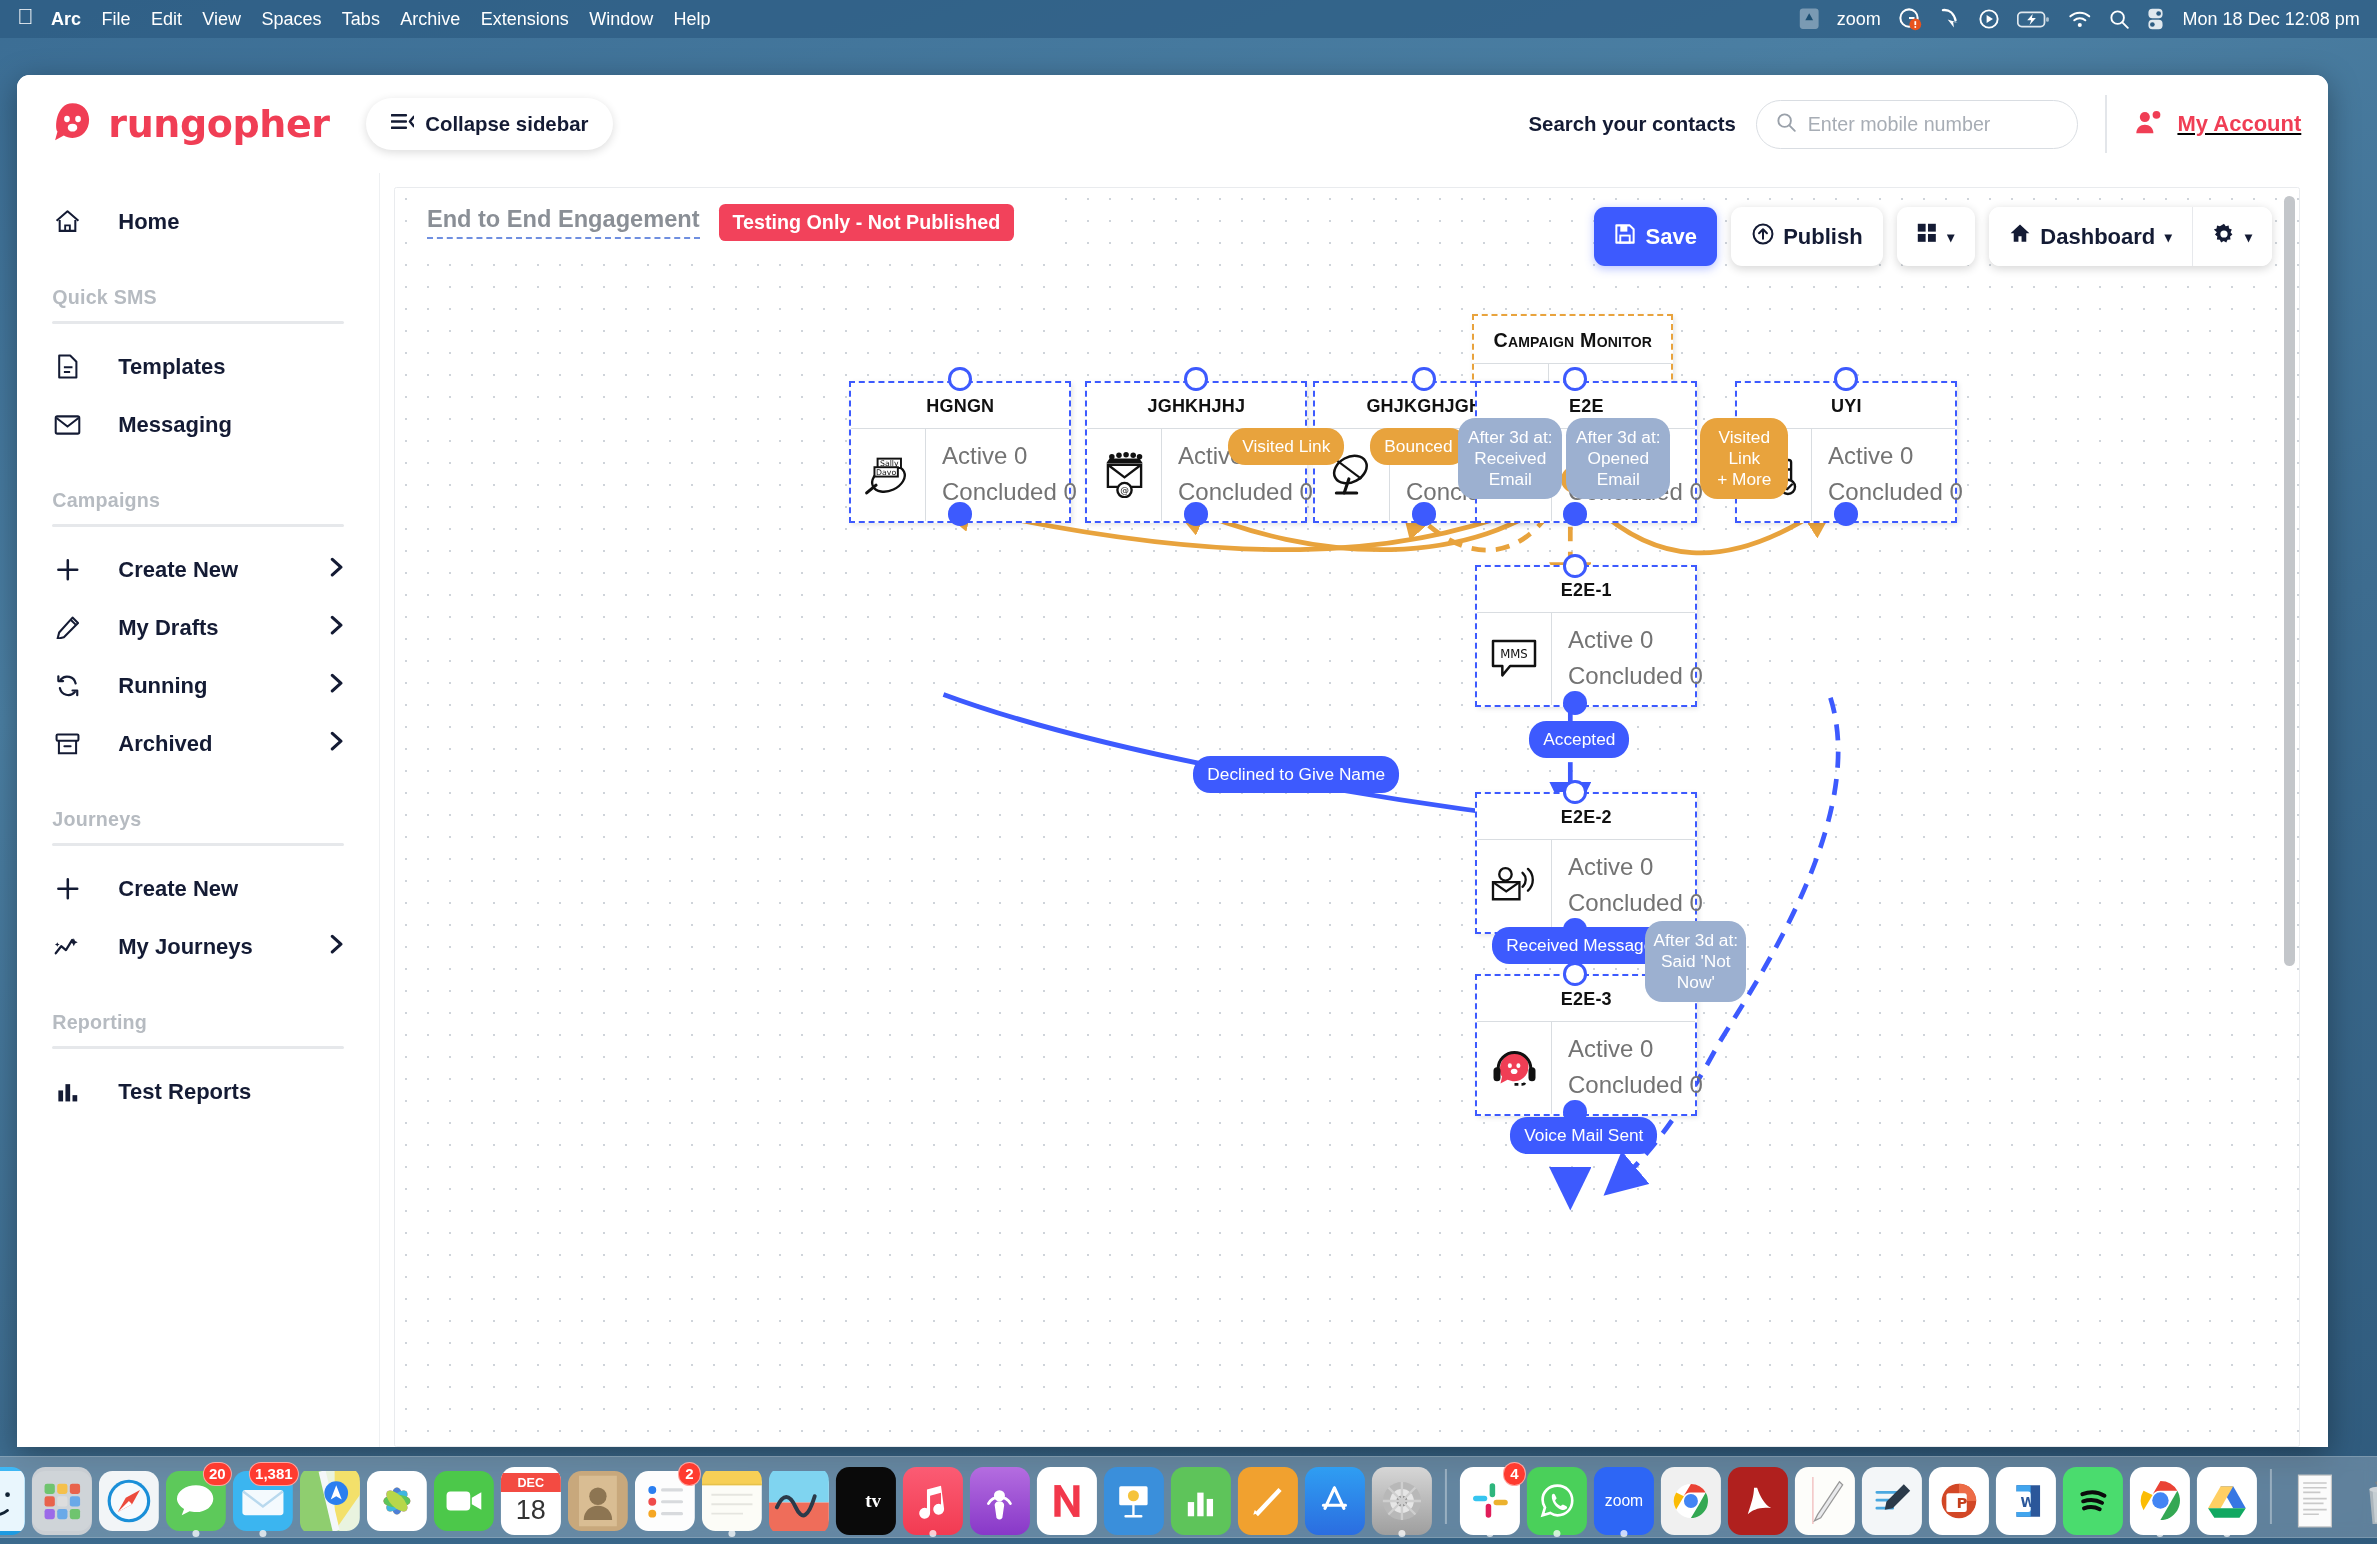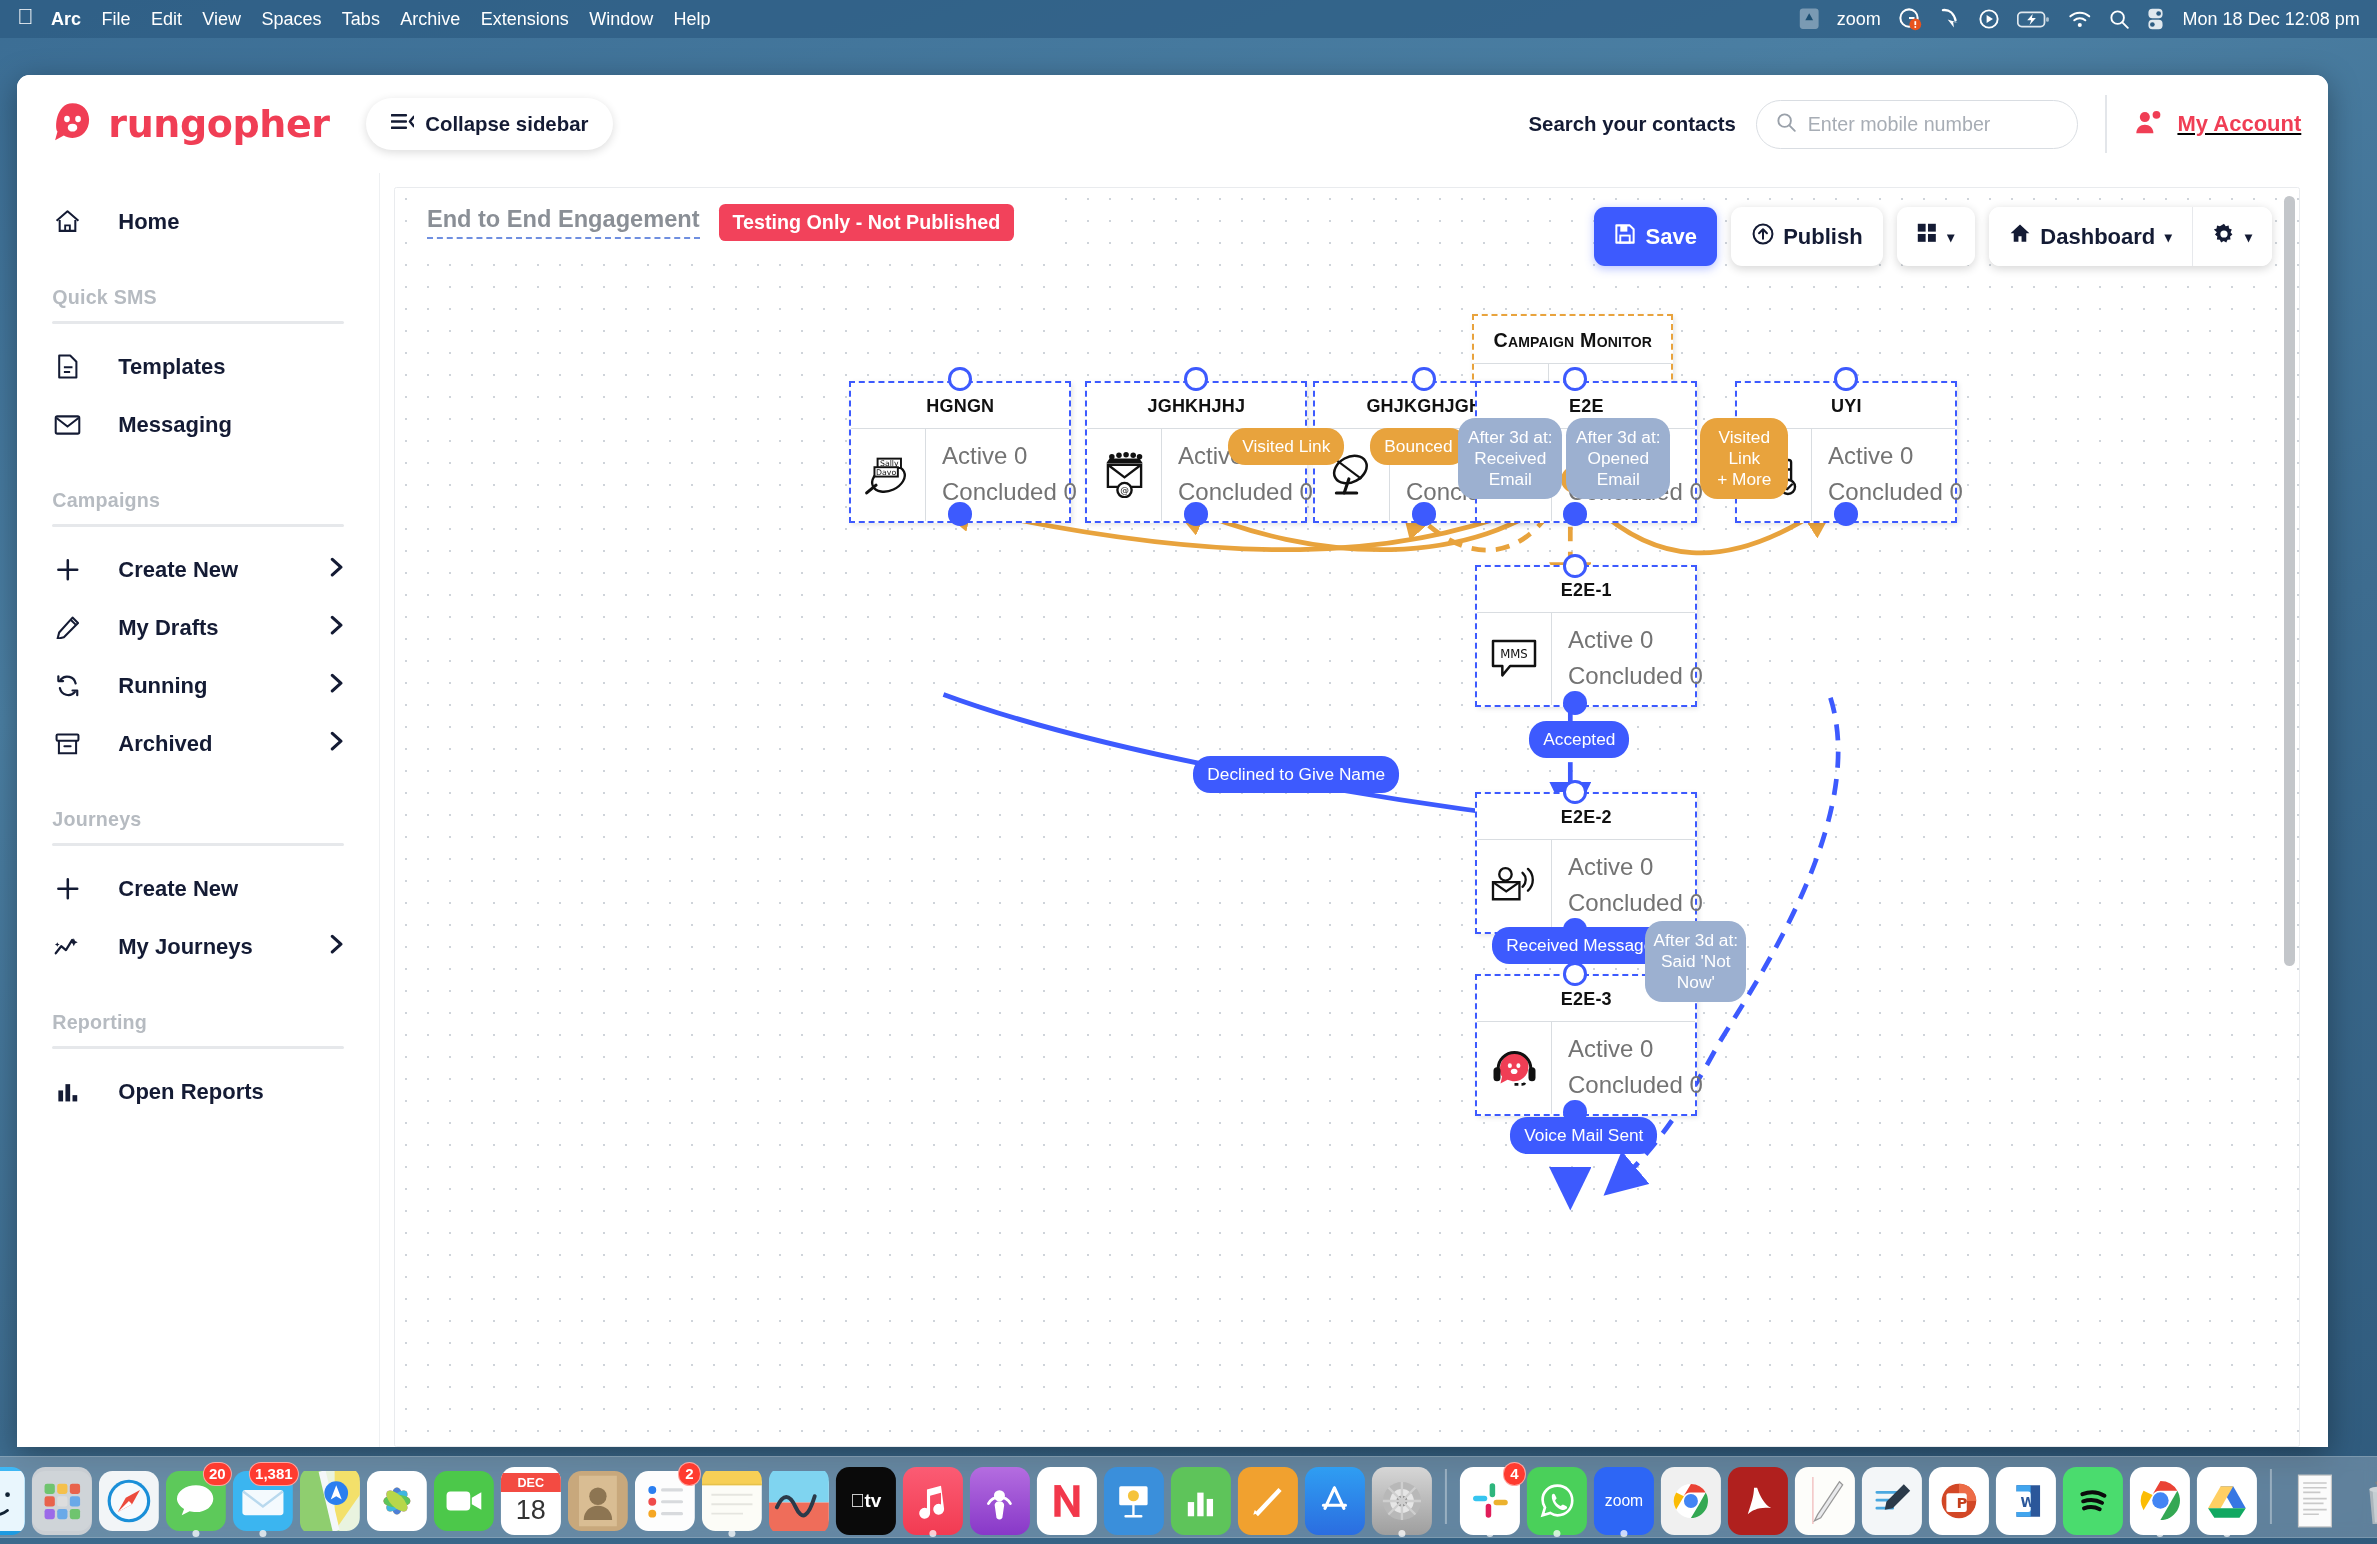--- a/index.html
+++ b/index.html
@@ -508,21 +508,21 @@
       <div class="sec-title">Reporting</div>
       <div class="sec-rule"></div>
       <div class="nav-item">
         <span class="ico">
           <svg width="23.6" height="22" viewBox="0 0 30 28">
               <rect x="3" y="12" width="6" height="14" fill="#141B34"></rect>
               <rect x="12" y="4" width="6" height="22" fill="#141B34"></rect>
               <rect x="21" y="18" width="6" height="8" fill="#141B34"></rect>
             </svg>
         </span>
-        <span class="lbl">Open Reports</span>
+        <span class="lbl">Test Reports</span>
       </div>
     </div>
 
     <div id="canvas-outer">
       <div id="canvas">
 
         <svg class="wires" viewBox="0 0 2430 1560" preserveAspectRatio="none">
           <defs>
             <marker id="ao" markerWidth="9" markerHeight="9" refX="6" refY="4.5" orient="auto">
               <path d="M0,0 L9,4.5 L0,9 z" fill="#E8A33D"></path>
@@ -990,21 +990,21 @@
           <rect width="76" height="76" rx="17" fill="#fff"></rect>
           <path d="M0 0h76v40H0z" fill="#7fd4f0"></path>
           <path d="M0 40h76v36H0z" fill="#ef6d5a"></path>
           <path d="M10 46q12-26 24 0t24-14" stroke="#2b3a4a" stroke-width="5" fill="none" stroke-linecap="round"></path>
         </svg>
     </div>
   </div>
 
   <div class="dock-item">
     <div class="dock-icon" style="background:#0a0a0a;">
-      <span style="font-size:19px;color:#fff;font-family:Liberation Sans, sans-serif;">tv</span>
+      <span style="font-size:19px;color:#fff;font-family:Liberation Serif, serif;">tv</span>
     </div>
   </div>
 
   <div class="dock-item">
     <div class="dock-icon" style="background:linear-gradient(180deg,#fb5c74,#f23b52);">
       <svg width="39" height="39" viewBox="0 0 50 50">
           <path d="M36 6L18 11v24a7 7 0 10 4 6V19l14-4v15a7 7 0 104 6z" fill="#fff"></path>
         </svg>
     </div>
     <div class="dock-dot"></div>

